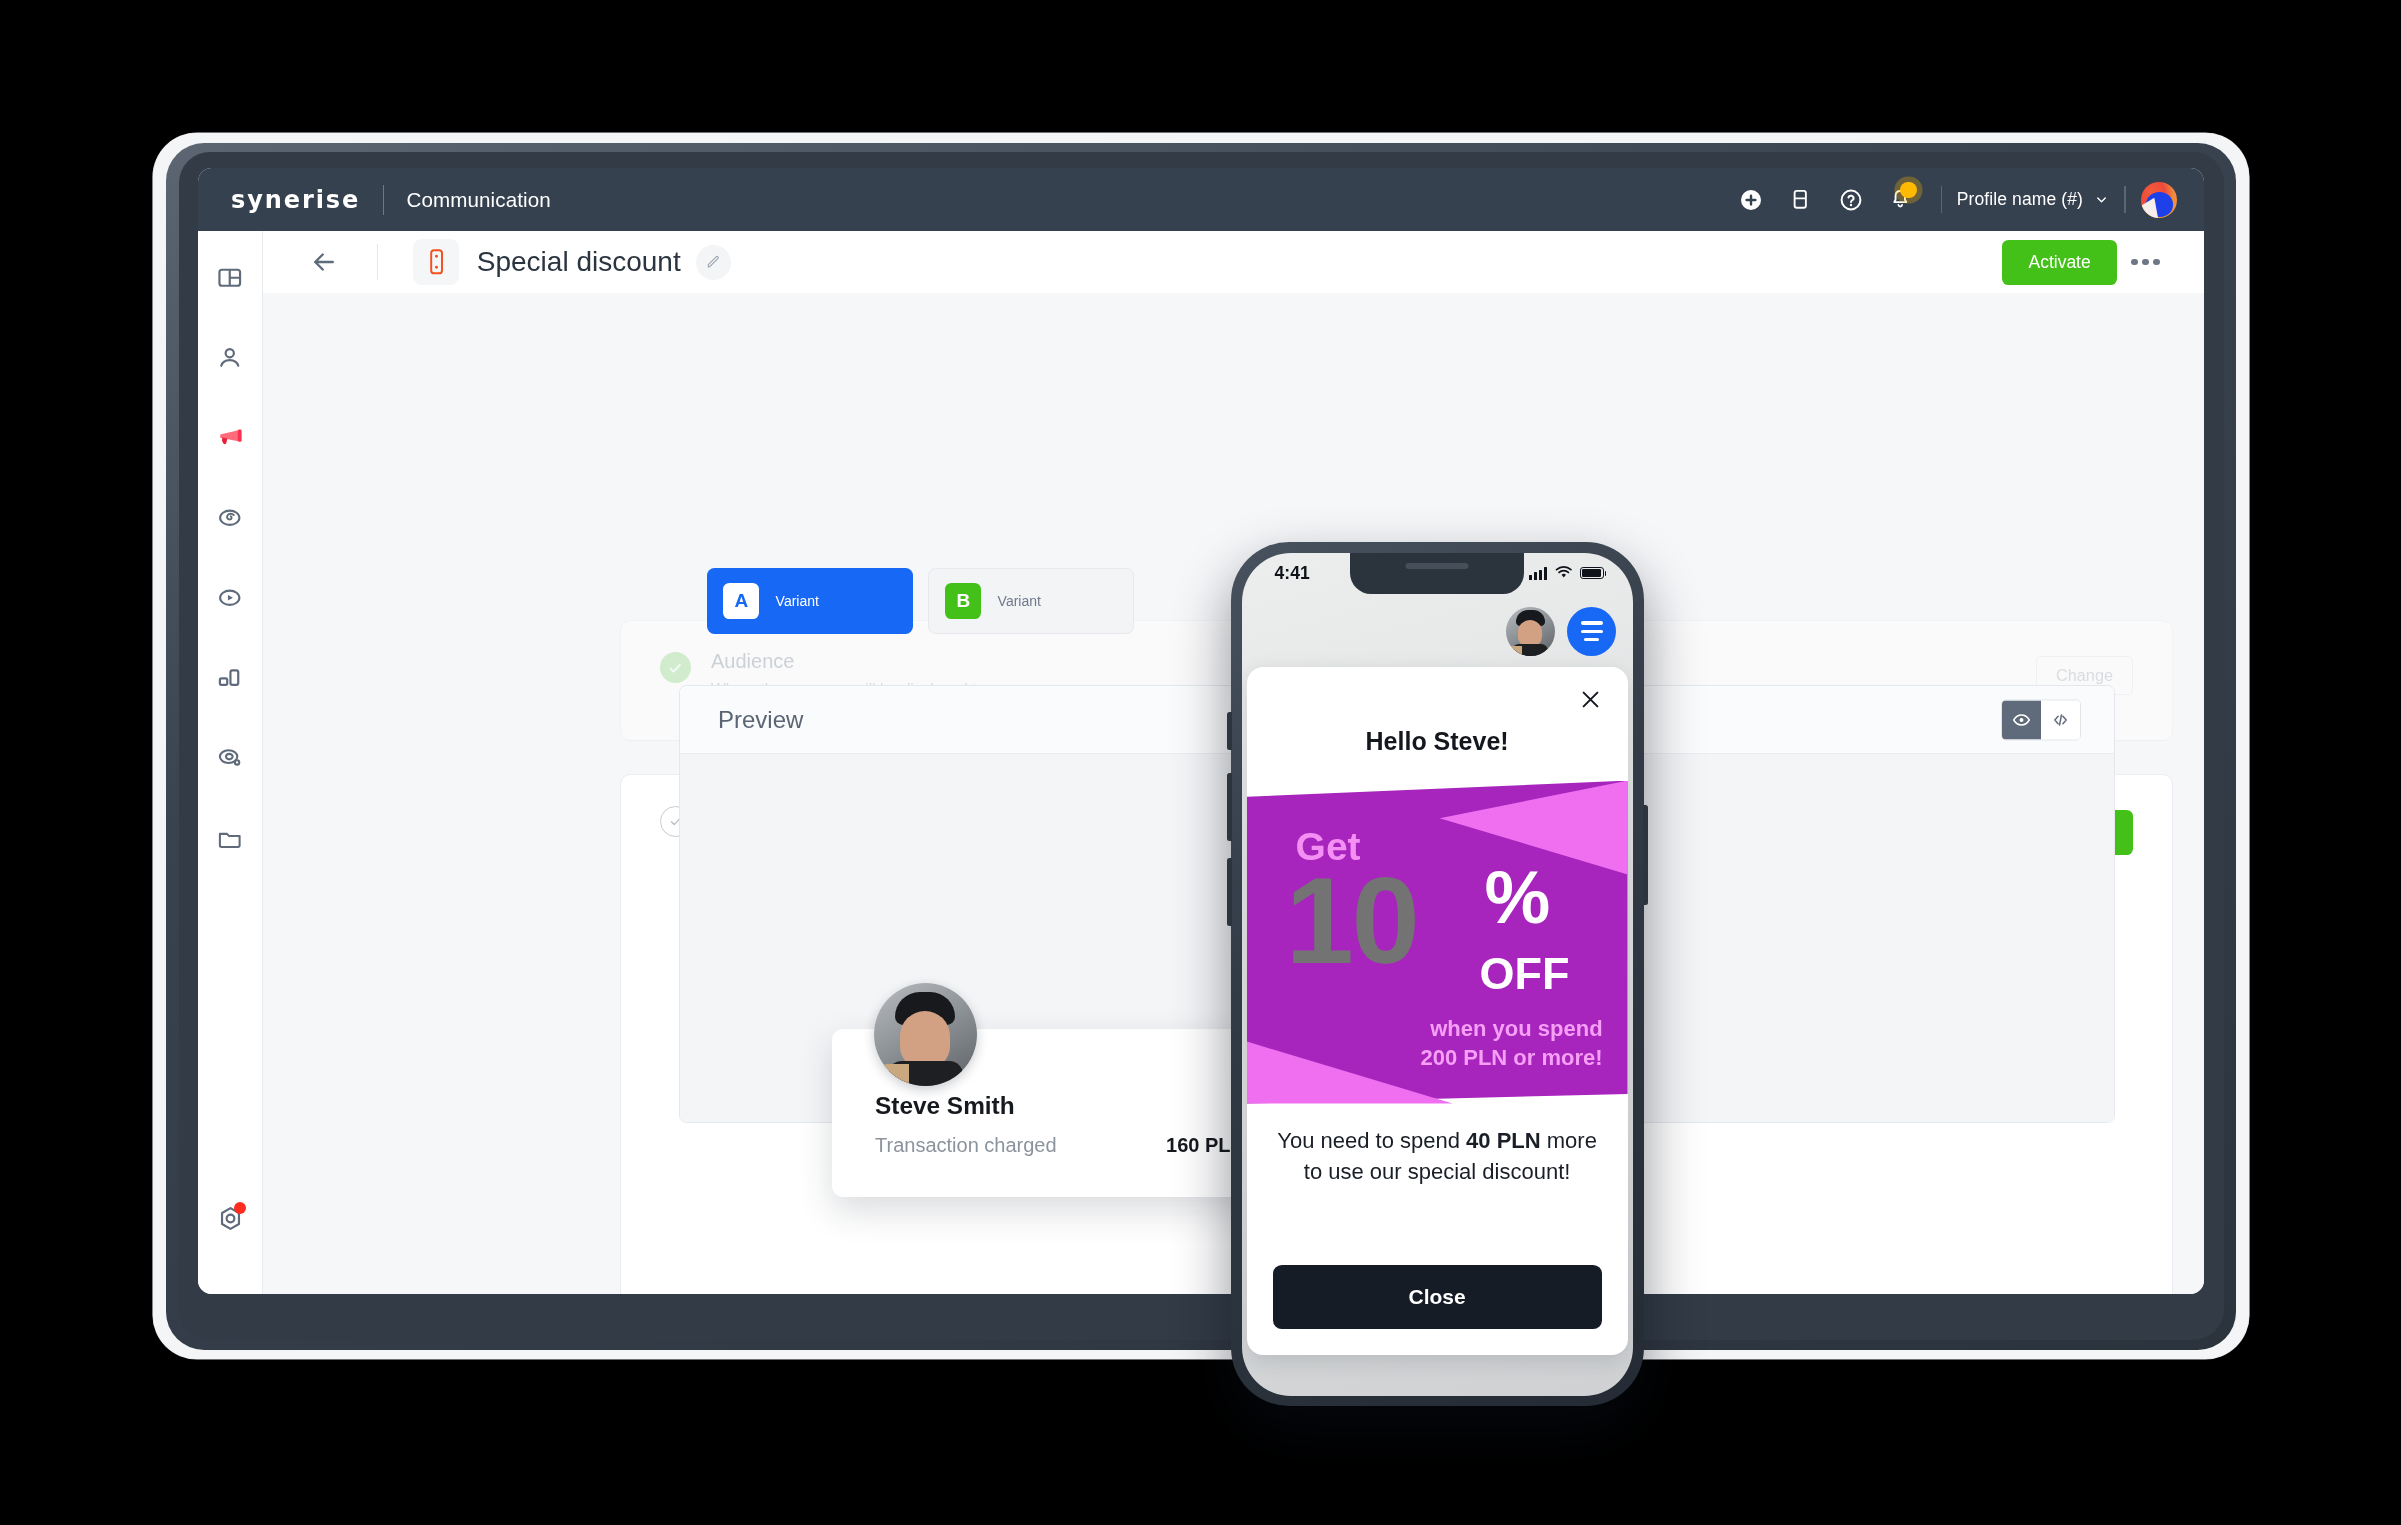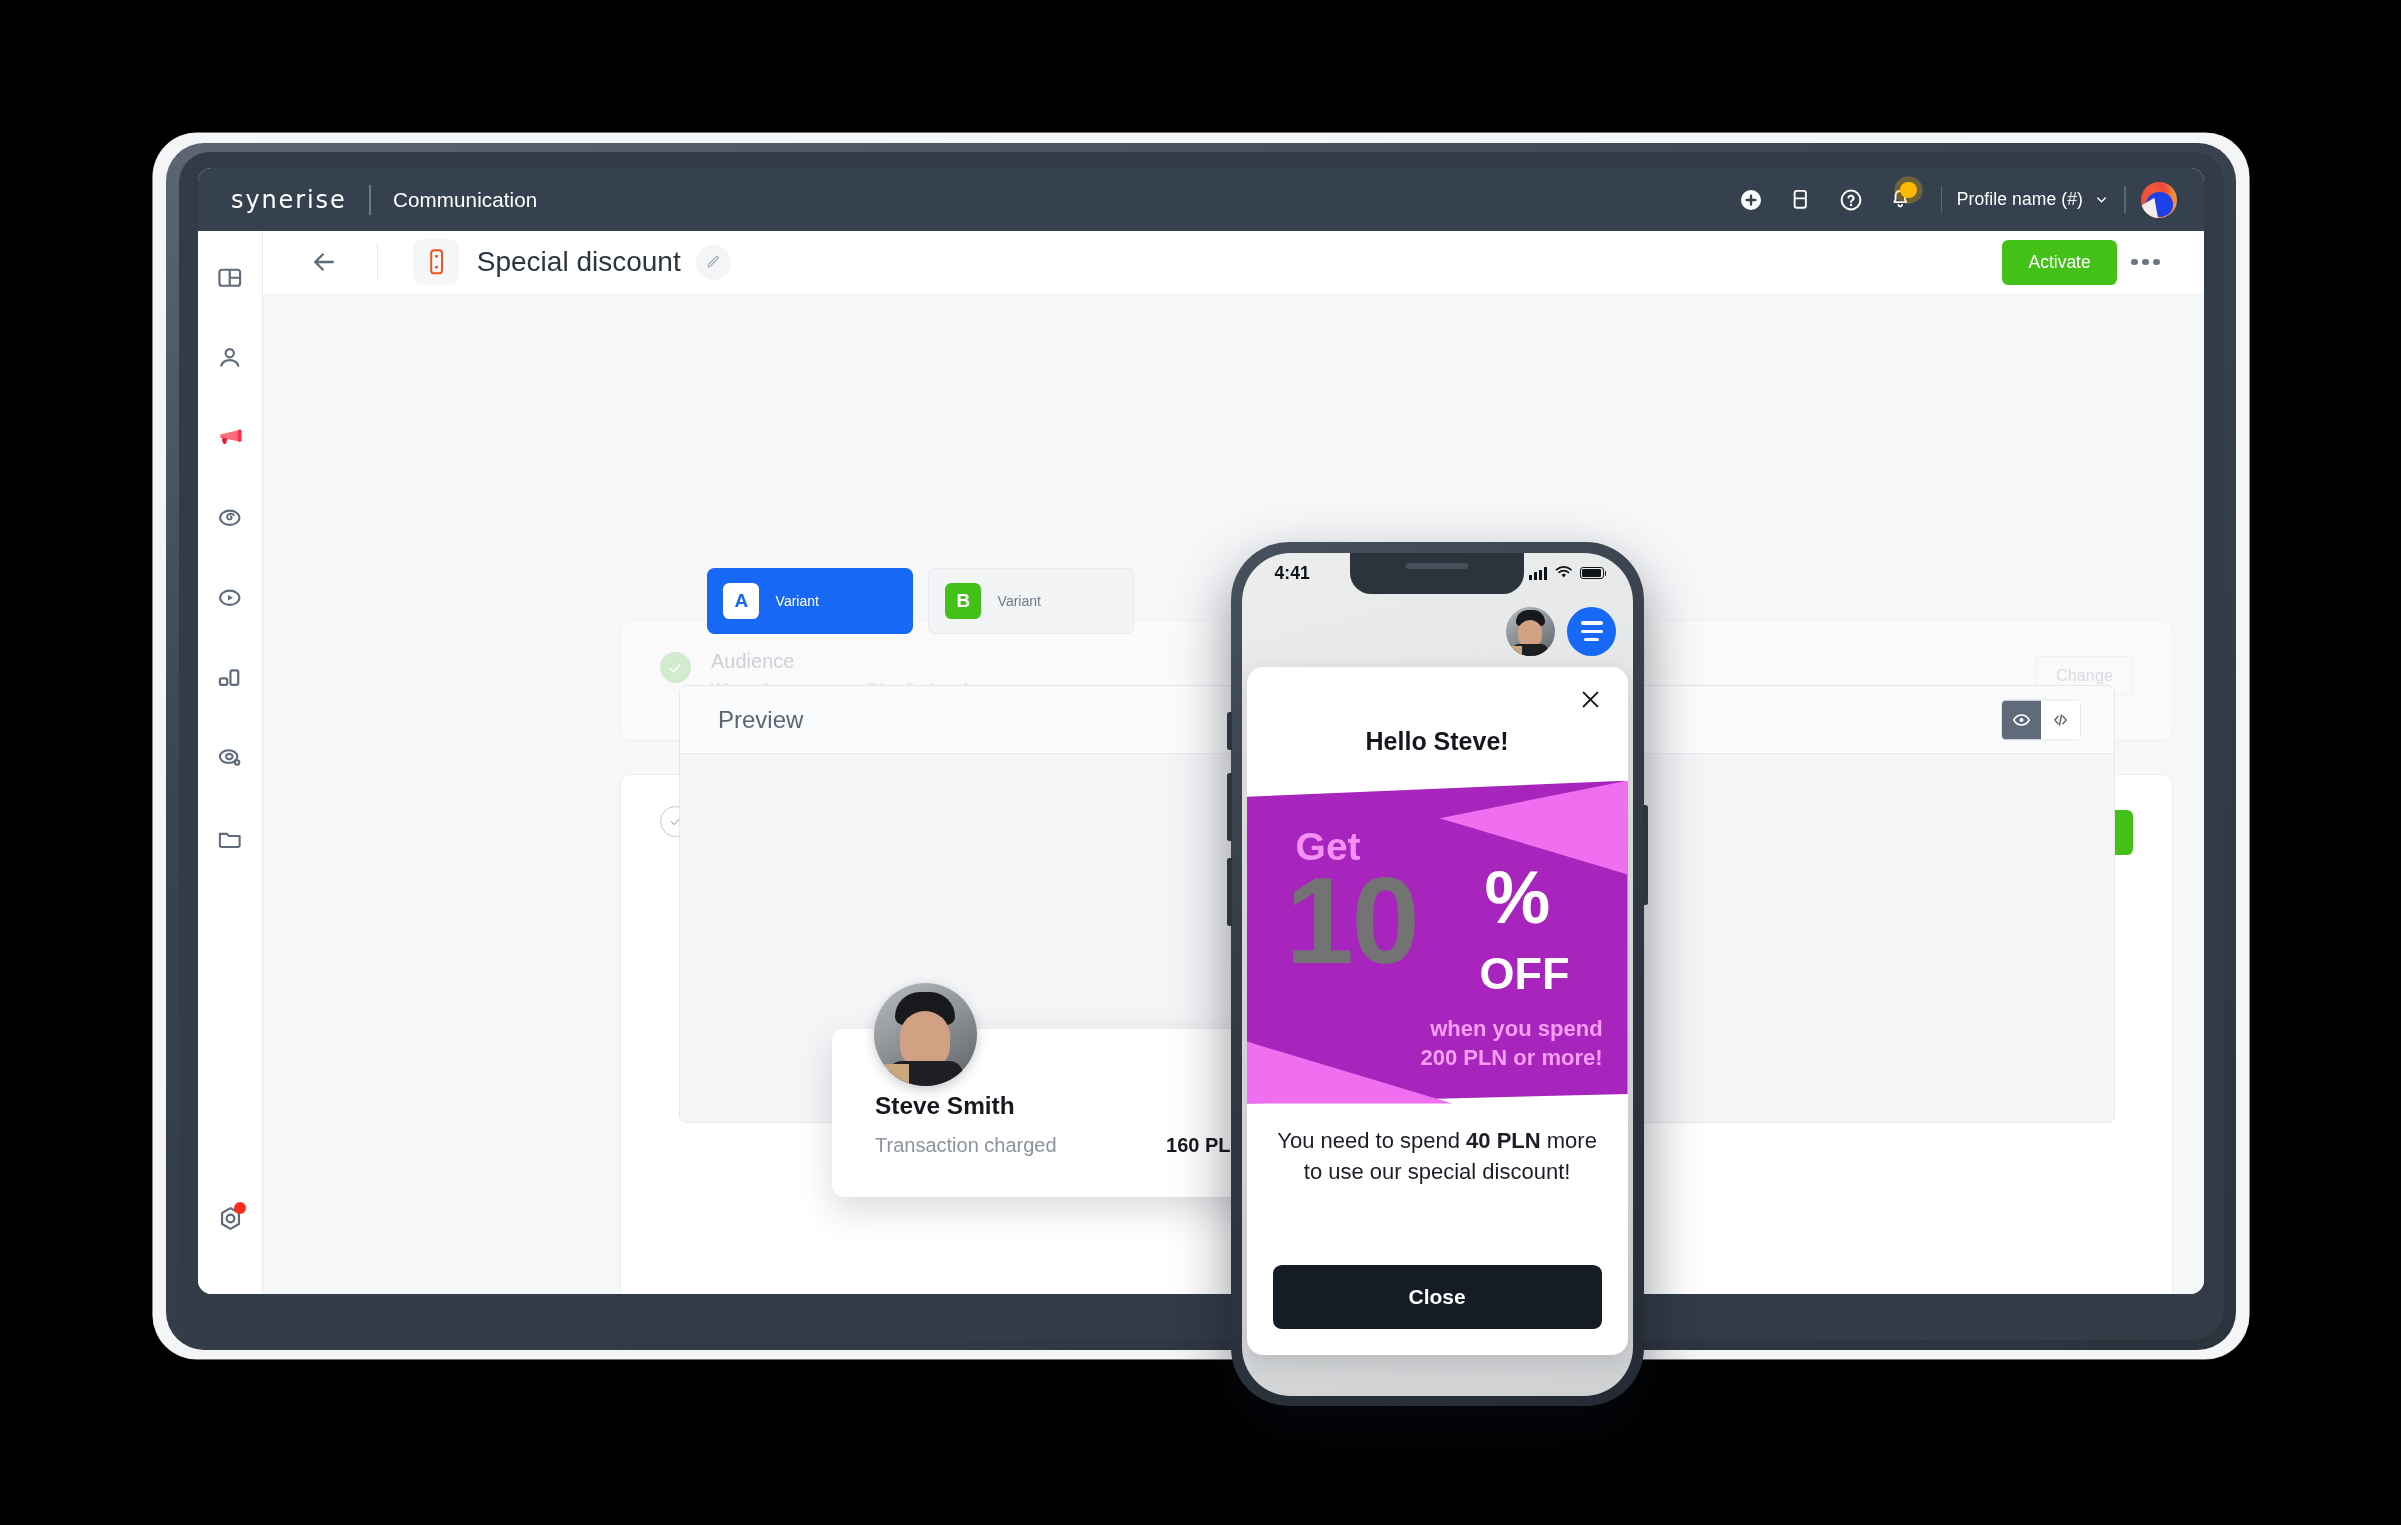--- a/index.html
+++ b/index.html
@@ -48,21 +48,21 @@
   .topbar {
     position: absolute; left: 0; top: 0;
     width: 2006px; height: 63px;
     background: #36414f;
     display: flex; align-items: center;
   }
   .brand-wrap { display: flex; align-items: center; margin-left: 33px; }
   .brand-logo {
     font-family: "DejaVu Sans", sans-serif;
     font-size: 24px; letter-spacing: 1.9px;
-    color: #ffffff; font-weight: 400;
+    color: #ffffff; font-weight: 700;
     text-transform: lowercase;
   }
   .brand-divider { width: 1.3px; height: 30px; background: #6d7885; margin: 0 22.5px; }
   .brand-section { color: #ffffff; font-size: 20.6px; font-weight: 400; letter-spacing: 0.1px; }
 
   .topbar-right {
     margin-left: auto; display: flex; align-items: center;
     margin-right: 27.5px; gap: 0;
   }
   .tb-icon {

